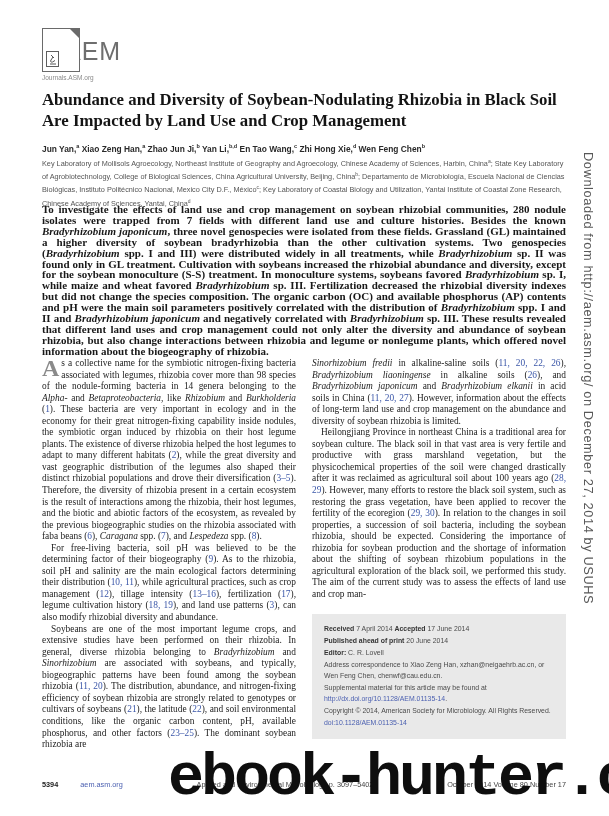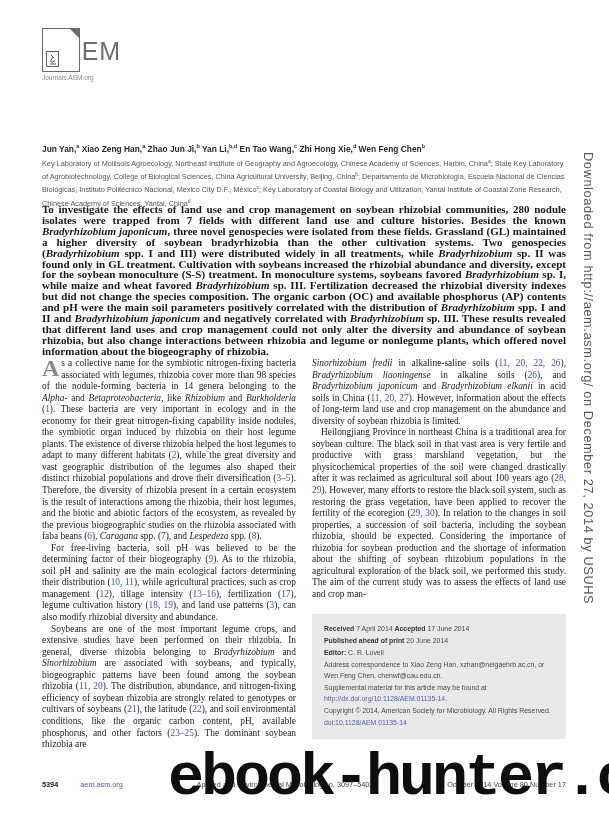--- a/index.html
+++ b/index.html
@@ -73,20 +73,21 @@
             <path d="M2 1 L5 4 M4 3 L2 6 C1 7.5 2 8.5 3.5 8 L6 6.5" stroke="#555" stroke-width="1" fill="none"></path>
             <line x1="1" y1="10" x2="7" y2="10" stroke="#555" stroke-width="1"></line>
           </svg>
         </div>
       </div>
       <div class="aem-text">AEM</div>
     </div>
     <div class="logo-tag">Journals.ASM.org</div>
   </div>
 
+  <h1 class="title">Abundance and Diversity of Soybean-Nodulating Rhizobia in Black Soil Are Impacted by Land Use and Crop Management</h1>
   <div class="authors">Jun Yan,<sup>a</sup> Xiao Zeng Han,<sup>a</sup> Zhao Jun Ji,<sup>b</sup> Yan Li,<sup>b,d</sup> En Tao Wang,<sup>c</sup> Zhi Hong Xie,<sup>d</sup> Wen Feng Chen<sup>b</sup></div>
   <div class="affils">Key Laboratory of Mollisols Agroecology, Northeast Institute of Geography and Agroecology, Chinese Academy of Sciences, Harbin, China<sup>a</sup>; State Key Laboratory of Agrobiotechnology, College of Biological Sciences, China Agricultural University, Beijing, China<sup>b</sup>; Departamento de Microbiología, Escuela Nacional de Ciencias Biológicas, Instituto Politécnico Nacional, Mexico City D.F., México<sup>c</sup>; Key Laboratory of Coastal Biology and Utilization, Yantai Institute of Coastal Zone Research, Chinese Academy of Sciences, Yantai, China<sup>d</sup></div>
 
   <div class="abstract">To investigate the effects of land use and crop management on soybean rhizobial communities, 280 nodule isolates were trapped from 7 fields with different land use and culture histories. Besides the known <i>Bradyrhizobium japonicum</i>, three novel genospecies were isolated from these fields. Grassland (GL) maintained a higher diversity of soybean bradyrhizobia than the other cultivation systems. Two genospecies (<i>Bradyrhizobium</i> spp. I and III) were distributed widely in all treatments, while <i>Bradyrhizobium</i> sp. II was found only in GL treatment. Cultivation with soybeans increased the rhizobial abundance and diversity, except for the soybean monoculture (S-S) treatment. In monoculture systems, soybeans favored <i>Bradyrhizobium</i> sp. I, while maize and wheat favored <i>Bradyrhizobium</i> sp. III. Fertilization decreased the rhizobial diversity indexes but did not change the species composition. The organic carbon (OC) and available phosphorus (AP) contents and pH were the main soil parameters positively correlated with the distribution of <i>Bradyrhizobium</i> spp. I and II and <i>Bradyrhizobium japonicum</i> and negatively correlated with <i>Bradyrhizobium</i> sp. III. These results revealed that different land uses and crop management could not only alter the diversity and abundance of soybean rhizobia, but also change interactions between rhizobia and legume or nonlegume plants, which offered novel information about the biogeography of rhizobia.</div>
 
   <div class="columns">
     <div class="col">
       <p><span class="dropcap">A</span><span>s a collective name for the symbiotic nitrogen-fixing bacteria associated with legumes, rhizobia cover more than 98 species of the nodule-forming bacteria in 14 genera belonging to the <i>Alpha-</i> and <i>Betaproteobacteria</i>, like <i>Rhizobium</i> and <i>Burkholderia</i> (<span class="cite">1</span>). These bacteria are very important in ecology and in the economy for their great nitrogen-fixing capability inside nodules, the symbiotic organ induced by rhizobia on their host legume plants. The existence of diverse rhizobia helped the host legumes to adapt to many different habitats (<span class="cite">2</span>), while the great diversity and vast geographic distribution of the legumes also shaped their distinct rhizobial populations and drove their diversification (<span class="cite">3–5</span>). Therefore, the diversity of rhizobia present in a certain ecosystem is the result of interactions among the rhizobia, their host legumes, and the biotic and abiotic factors of the ecosystem, as revealed by the previous biogeographic studies on the rhizobia associated with faba beans (<span class="cite">6</span>), <i>Caragana</i> spp. (<span class="cite">7</span>), and <i>Lespedeza</i> spp. (<span class="cite">8</span>).</span></p>
       <p>For free-living bacteria, soil pH was believed to be the determining factor of their biogeography (<span class="cite">9</span>). As to the rhizobia, soil pH and salinity are the main ecological factors determining their distribution (<span class="cite">10, 11</span>), while agricultural practices, such as crop management (<span class="cite">12</span>), tillage intensity (<span class="cite">13–16</span>), fertilization (<span class="cite">17</span>), legume cultivation history (<span class="cite">18, 19</span>), and land use patterns (<span class="cite">3</span>), can also modify rhizobial diversity and abundance.</p>
       <p>Soybeans are one of the most important legume crops, and extensive studies have been performed on their rhizobia. In general, diverse rhizobia belonging to <i>Bradyrhizobium</i> and <i>Sinorhizobium</i> are associated with soybeans, and typically, biogeographic patterns have been found among the soybean rhizobia (<span class="cite">11, 20</span>). The distribution, abundance, and nitrogen-fixing efficiency of soybean rhizobia are strongly related to genotypes or cultivars of soybeans (<span class="cite">21</span>), the latitude (<span class="cite">22</span>), and soil environmental conditions, like the organic carbon content, pH, available phosphorus, and other factors (<span class="cite">23–25</span>). The dominant soybean rhizobia are</p>

